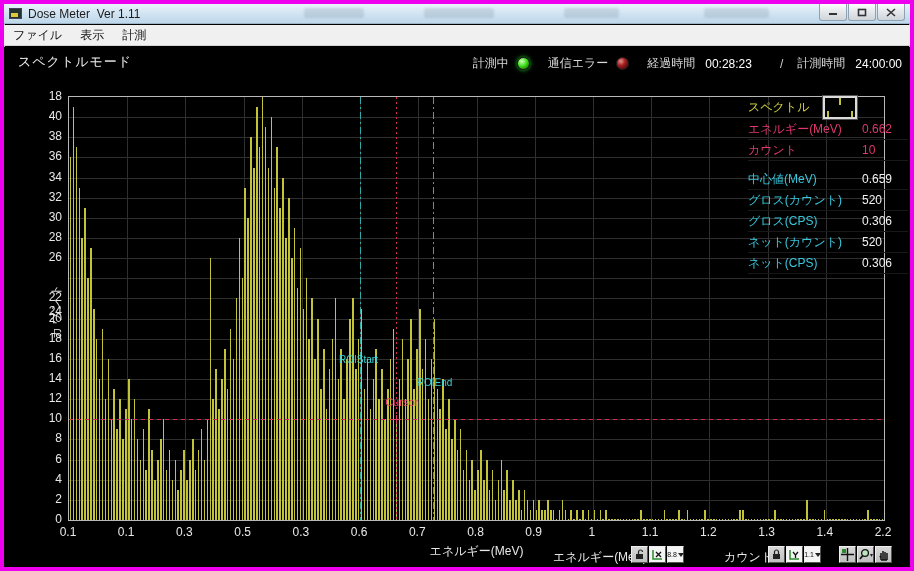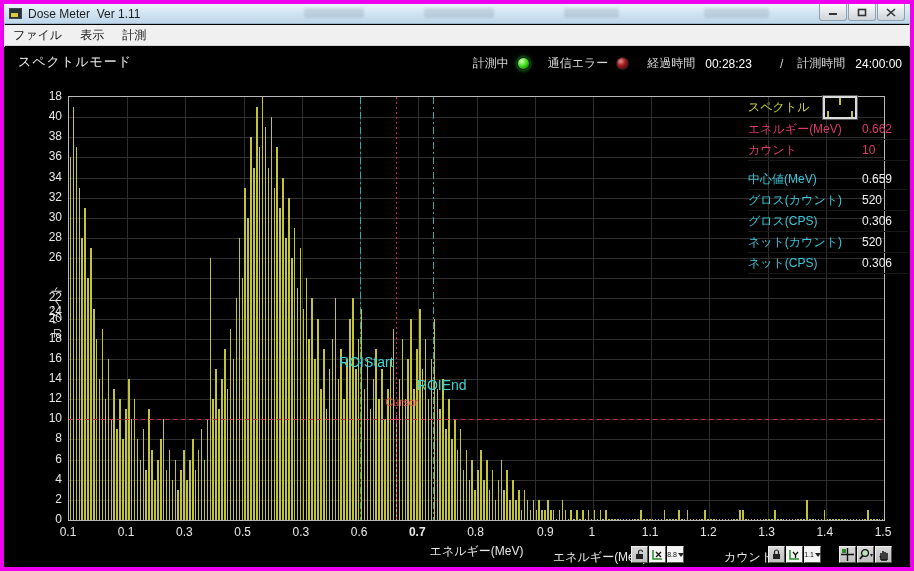--- a/index.html
+++ b/index.html
@@ -54,21 +54,21 @@
   .gridh{left:0;right:0;height:1px;}
   .gridv{top:0;bottom:0;width:1px;}
   .bar{position:absolute;bottom:0;width:1.5px;background:#c3c337;}
   .ytick{position:absolute;width:34px;text-align:right;font-size:12px;color:#e8e8e8;}
   .xtick{position:absolute;width:40px;text-align:center;font-size:12px;color:#e8e8e8;top:478px;}
   .yaxis-title{position:absolute;left:24px;top:255px;font-size:12px;color:#dedede;
     transform:rotate(-90deg);transform-origin:center;letter-spacing:2px;}
   .xaxis-title{position:absolute;top:496px;width:817px;left:64px;text-align:center;font-size:12px;color:#e8e8e8;}
   .roi-line{position:absolute;top:0;bottom:0;width:1px;
     background-image:repeating-linear-gradient(180deg,#2fa8a8 0 7px,transparent 7px 10px,#2fa8a8 10px 12px,transparent 12px 15px);}
-  .roi-label{position:absolute;font-size:14px;color:#3fd2d2;white-space:nowrap;}
+  .roi-label{position:absolute;font-size:10px;color:#3fd2d2;white-space:nowrap;}
   .cursor-vline{position:absolute;top:0;bottom:0;width:1px;
     background-image:repeating-linear-gradient(180deg,#d42a55 0 2px,transparent 2px 5px);}
   .cursor-hline{position:absolute;left:0;right:0;height:1px;
     background-image:repeating-linear-gradient(90deg,#d42a55 0 4px,transparent 4px 8px);}
   .cursor-label{position:absolute;font-size:11px;color:#e23f66;white-space:nowrap;}
   .cursor-cross{position:absolute;width:9px;height:9px;}
   .cursor-cross::before,.cursor-cross::after{content:"";position:absolute;background:#e23f66;}
   .cursor-cross::before{left:4px;top:0;width:1px;height:9px;}
   .cursor-cross::after{top:4px;left:0;height:1px;width:9px;}
   
@@ -498,29 +498,29 @@
         <div class="ytick" style="left: 24px; top: 102.429px;">36</div>
         <div class="ytick" style="left: 24px; top: 82.2857px;">38</div>
         <div class="ytick" style="left: 24px; top: 62.1429px;">40</div>
         <div class="ytick" style="left: 24px; top: 42px;">18</div>
         <div class="xtick" style="left: 44px;">0.1</div>
         <div class="xtick" style="left: 102.214px;">0.1</div>
         <div class="xtick" style="left: 160.429px;">0.3</div>
         <div class="xtick" style="left: 218.643px;">0.5</div>
         <div class="xtick" style="left: 276.857px;">0.3</div>
         <div class="xtick" style="left: 335.071px;">0.6</div>
-        <div class="xtick" style="left: 393.286px; font-weight: bold;">0.7</div>
+        <div class="xtick" style="left: 393.286px;">0.7</div>
         <div class="xtick" style="left: 451.5px;">0.8</div>
-        <div class="xtick" style="left: 509.714px; text-align: right;">0.9</div>
+        <div class="xtick" style="left: 509.714px;">0.9</div>
         <div class="xtick" style="left: 567.929px;">1</div>
         <div class="xtick" style="left: 626.143px;">1.1</div>
         <div class="xtick" style="left: 684.357px;">1.2</div>
         <div class="xtick" style="left: 742.571px;">1.3</div>
         <div class="xtick" style="left: 800.786px;">1.4</div>
-        <div class="xtick" style="left: 859px;">1.5</div>
+        <div class="xtick" style="left: 859px;">2.2</div>
       </div>
 
     <div class="legend">
       <span class="legend-label">スペクトル</span>
       <span class="legend-glyph">
           <i class="t"></i>
           <i class="bl"></i>
           <i class="br"></i>
         </span>
     </div>

